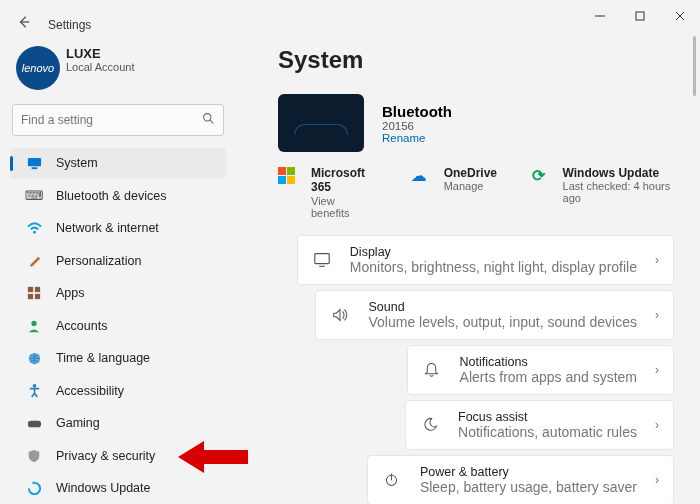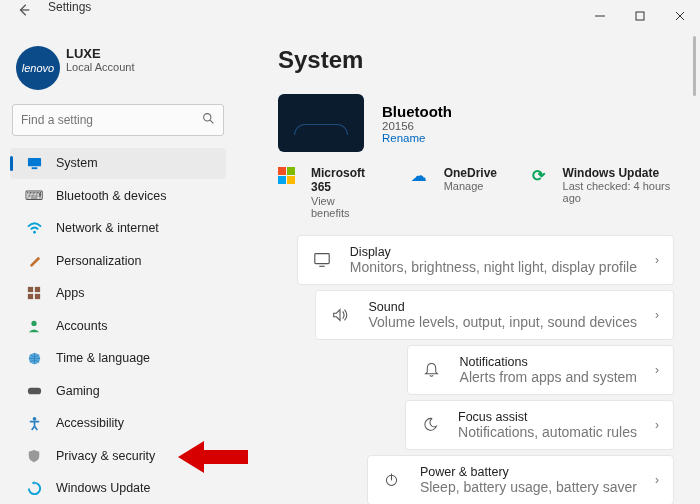--- a/index.html
+++ b/index.html
@@ -1,17 +1,17 @@
 <!DOCTYPE html>
 <html><head>
 <meta charset="utf-8">
 <style>
   * { box-sizing: border-box; margin: 0; padding: 0; font-family: "Segoe UI", sans-serif; }
   body { width: 700px; height: 504px; background: #f3f3f3; overflow: hidden; position: relative; }
-  .titlebar { height: 32px; display: flex; align-items: flex-start; padding-left: 14px; }
+  .titlebar { height: 32px; display: flex; align-items: flex-end; padding-left: 14px; }
   .back { width: 20px; height: 20px; display:flex; align-items:center; justify-content:center; color:#555; font-size:14px;}
   .titlebar-title { font-size: 12px; margin-left: 14px; color:#333;}
   .window-controls { margin-left: auto; display: flex; }
   .wc { width: 40px; height: 32px; display:flex; align-items:center; justify-content:center; color:#444; font-size:10px; }
   .layout { display: flex; height: calc(100% - 32px); }
   .sidebar { width: 236px; padding: 14px 10px 0 10px; display:flex; flex-direction:column; }
   .profile { display:flex; align-items:flex-start; gap:6px; padding-left:6px; margin-bottom:14px;}
   .avatar { width:44px; height:44px; border-radius:50%; background:#0b4b8a; color:#fff; display:flex; align-items:center; justify-content:center; font-style:italic; font-size:11px; font-family: sans-serif;}
   .profile .name { font-size:13px; font-weight:600; color:#222;}
   .profile .sub { font-size:11px; color:#555;}
@@ -159,33 +159,33 @@
             <svg width="15" height="15" viewBox="0 0 16 16">
               <circle cx="8" cy="8" r="6" stroke="#2a80c0" fill="#5aa8d8" stroke-width="0"></circle>
               <path d="M2 8 H14 M8 2 V14 M3 4 Q8 8 13 4 M3 12 Q8 8 13 12" stroke="#2a80c0" stroke-width="0.8" fill="none"></path>
             </svg>
           </span>
           <span>Time &amp; language</span>
         </div>
         <div class="nav-item">
           <span class="nicon">
             <svg width="15" height="15" viewBox="0 0 16 16">
-              <rect x="1" y="5" width="14" height="7" rx="3" fill="#555"></rect>
-            </svg>
-          </span>
-          <span>Gaming</span>
-        </div>
-        <div class="nav-item">
-          <span class="nicon">
-            <svg width="15" height="15" viewBox="0 0 16 16">
               <circle cx="8" cy="3" r="2" fill="#2a80c0"></circle>
               <path d="M3 6 L13 6 M8 6 L8 11 M8 11 L5 15 M8 11 L11 15" stroke="#2a80c0" stroke-width="1.8"></path>
             </svg>
           </span>
           <span>Accessibility</span>
+        </div>
+        <div class="nav-item">
+          <span class="nicon">
+            <svg width="15" height="15" viewBox="0 0 16 16">
+              <rect x="1" y="5" width="14" height="7" rx="3" fill="#555"></rect>
+            </svg>
+          </span>
+          <span>Gaming</span>
         </div>
         <div class="nav-item">
           <span class="nicon">
             <svg width="14" height="14" viewBox="0 0 16 16">
               <path d="M8 1 L14 3 V8 Q14 13 8 15 Q2 13 2 8 V3 Z" fill="#999"></path>
             </svg>
           </span>
           <span>Privacy &amp; security</span>
         </div>
         <div class="nav-item">

